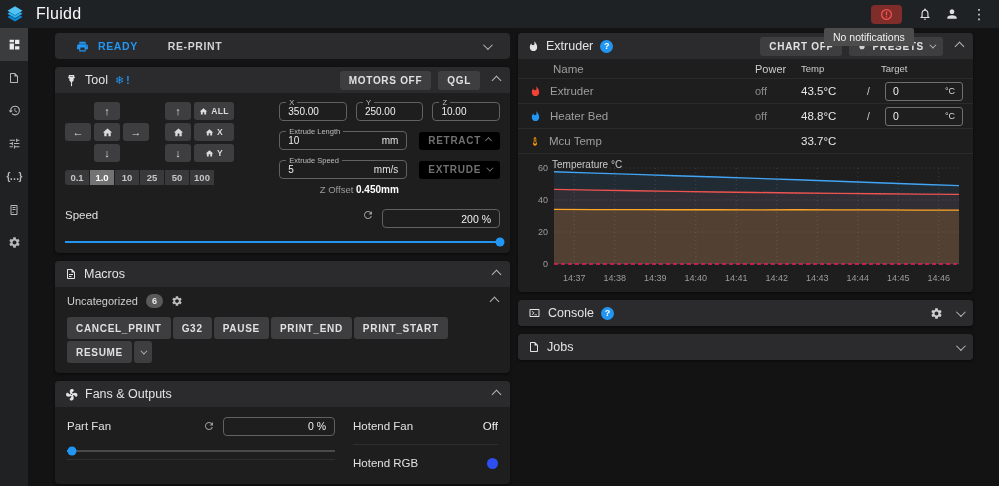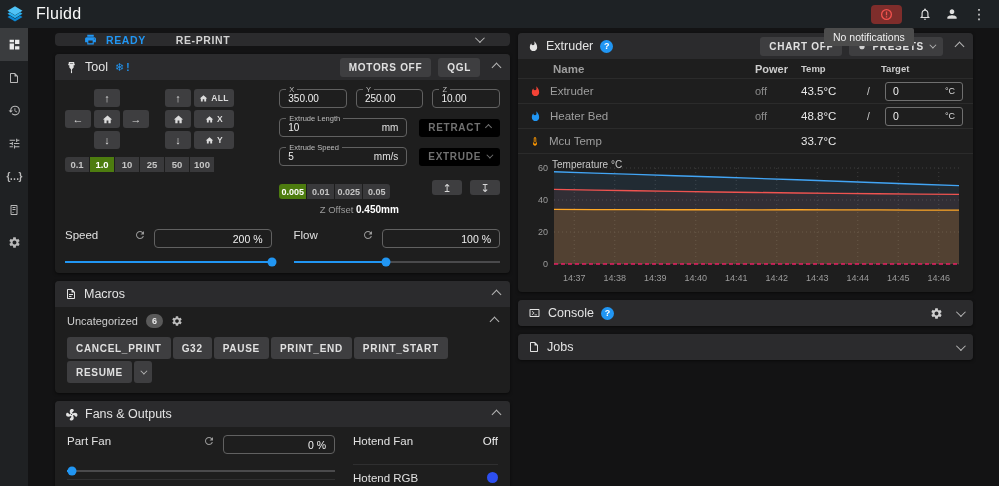--- a/index.html
+++ b/index.html
@@ -29,33 +29,33 @@
   .collapsed .ph{border-radius:4px}
   .ph .spacer{flex:1}
   .chev{width:7px;height:7px;border-right:1.6px solid #b5b5b5;border-bottom:1.6px solid #b5b5b5;display:inline-block}
   .chev.up{transform:rotate(-135deg)}
   .chev.down{transform:rotate(45deg) translateY(-2px)}
   .help{width:13px;height:13px;border-radius:50%;background:#2196f3;color:#fff;display:inline-flex;align-items:center;justify-content:center;font-size:9px;font-weight:700}
   .btn{background:#3e3e40;border-radius:3px;height:19px;padding:0 9px;display:inline-flex;align-items:center;justify-content:center;gap:5px;font-size:10px;font-weight:700;letter-spacing:.7px;color:#e0e0e0;white-space:nowrap}
   .btn.disabled{background:#000000;color:#717171}
   .badge{min-width:17px;height:14px;border-radius:8px;background:#5a5a5a;color:#e8e8e8;font-size:9px;font-weight:700;display:inline-flex;align-items:center;justify-content:center;padding:0 4px}
   
-  .status-bar{height:26px;background:#2b2b2d;border-radius:4px;display:flex;align-items:center;padding:0 28px;gap:8px}
+  .status-bar{height:26px;background:#2b2b2d;border-radius:4px;display:flex;align-items:center;padding:0 20px;gap:8px}
   .status-text{color:#2196f3;font-size:10.5px;font-weight:700;letter-spacing:.6px}
   .reprint{color:#d2d2d2;font-size:10.5px;font-weight:700;letter-spacing:.6px;margin-left:22px}
   
   .tool-body{padding:9px 10px 6px;display:flex;flex-direction:column}
   .tool-top{display:flex}
   .tool-left{width:212px}
   .pad{display:grid;grid-template-columns:26px 26px 26px 10px 26px 40px;grid-auto-rows:18px;gap:3px}
   .pbtn{background:#3e3e40;border-radius:3px;display:flex;align-items:center;justify-content:center;color:#dcdcdc;font-size:11px}
   .pbtn.home-text{font-size:8.5px;font-weight:700;gap:3px;letter-spacing:.3px}
   .steps{display:flex;gap:1px;margin-top:8px;border-radius:3px;overflow:hidden}
   .step{background:#39393b;color:#c6c6c6;font-size:9.5px;font-weight:700;height:15px;display:flex;align-items:center;justify-content:center}
-  .step.active{background:#4d7c0f;color:#fff}
+  .step.active{background:#737373;color:#fff}
   .xy-steps .step{width:24px}
   .z-steps .step{width:27px;font-size:9px}
   .tool-right{flex:1;padding-left:14px;display:flex;flex-direction:column}
   .inrow{display:flex;gap:9px}
   .field{position:relative;border:1px solid #616161;border-radius:4px;height:19px;display:flex;align-items:center;background:transparent}
   .field .flabel{position:absolute;top:-5px;left:6px;background:#1e1e1e;padding:0 3px;font-size:7.5px;color:#bdbdbd;line-height:9px}
   .field .fval{padding-left:8px;font-size:10px;color:#f0f0f0;flex:1}
   .field .funit{padding-right:8px;font-size:10px;color:#e0e0e0}
   .xyz .field{flex:1}
   .erow{display:flex;margin-top:10px;align-items:center}
@@ -76,30 +76,30 @@
   .slider .thumb{position:absolute;left:var(--p,0%);top:50%;transform:translate(-50%,-50%);width:9px;height:9px;border-radius:50%;background:#2196f3}
   
   .macro-sub{display:flex;align-items:center;gap:8px;padding:7px 12px 2px;color:#cfcfcf;font-size:11px}
   .macro-btns{display:flex;gap:2px;padding:7px 12px 10px;flex-wrap:wrap}
   .macro-btns .btn{height:22px}
   .btn.mini{width:18px;padding:0}
   
   .fans-body{display:flex;padding:8px 12px 10px;gap:18px}
   .fans-left{width:268px}
   .fans-right{flex:1}
-  .frow{display:flex;align-items:flex-start;gap:8px;height:22px}
+  .frow{display:flex;align-items:center;gap:8px;height:22px}
   .frow .lbl{flex:1;font-size:11.5px;color:#e0e0e0}
   .frow .val{font-size:11.5px;color:#ececec}
   .fans-left .valbox{width:112px}
   .divider{border-top:1px solid #2f2f30;margin:7px 0}
   .rgb-dot{width:11px;height:11px;border-radius:50%}
   
   .thermal-table{width:100%}
   .trow{display:flex;align-items:center;height:25px;border-bottom:1px solid #2b2b2b;padding:0 10px 0 12px}
-  .trow.thead{height:20px;font-size:9.5px;font-weight:700;color:#cdcdcd}
+  .trow.thead{height:20px;font-size:9.5px;font-weight:400;color:#cdcdcd}
   .tc-name{flex:1;display:flex;align-items:center;gap:9px;font-size:11.5px;color:#9e9e9e}
   .thead .tc-name{padding-left:23px}
   .tc-power{width:46px;font-size:11px;color:#8b8b8b}
   .tc-temp{width:66px;font-size:11.5px;color:#e8e8e8}
   .tc-sep{width:14px;font-size:10px;color:#cfcfcf}
   .tc-target{width:82px;display:flex;justify-content:flex-end}
   .tfield{width:78px;height:19px;border:1px solid #6f6f6f;border-radius:3px;display:flex;align-items:center;justify-content:space-between;padding:0 7px;font-size:10.5px;color:#f2f2f2}
   .tfield .u{font-size:9px;color:#dadada}
   .chart-wrap{position:relative;padding:4px 6px 2px}
   .chart-title{position:absolute;top:5px;left:34px;font-size:10px;color:#c9c9c9}
@@ -297,60 +297,36 @@
               <div class="field">
                 <span class="flabel">Extrude Speed</span>
                 <span class="fval">5</span>
                 <span class="funit">mm/s</span>
               </div>
               <span class="btn disabled">
                 <span>EXTRUDE</span>
                 <span class="chev down" style="border-color:#717171;width:5px;height:5px"></span>
               </span>
             </div>
-            <div class="zrow">
-              <div class="steps z-steps">
-                <span class="step active">0.005</span>
-                <span class="step">0.01</span>
-                <span class="step">0.025</span>
-                <span class="step">0.05</span>
-              </div>
-              <span class="spacer"></span>
-              <span class="bstep">↥</span>
-              <span class="bstep">↧</span>
-            </div>
             <div class="zoffset">
               <span>Z Offset</span> <b>0.450mm</b>
             </div>
           </div>
         </div>
 
         <div class="sf-row">
           <div class="ctl">
             <div class="ctl-top">
               <span class="lbl">Speed</span>
               <svg width="12" height="12" viewBox="0 0 24 24">
                 <path fill="#9a9a9a" d="M17.65 6.35A7.95 7.95 0 0 0 12 4c-4.42 0-7.99 3.58-7.99 8s3.57 8 7.99 8c3.73 0 6.84-2.55 7.73-6h-2.08A5.99 5.99 0 0 1 12 18c-3.31 0-6-2.69-6-6s2.69-6 6-6c1.66 0 3.14.69 4.22 1.78L13 11h7V4l-2.35 2.35z"></path>
               </svg>
               <span class="valbox">200 %</span>
             </div>
             <div class="slider" style="--p: 100%;">
-              <span class="fill"></span>
-                <span class="thumb"></span>
-            </div>
-          </div>
-          <div class="ctl">
-            <div class="ctl-top">
-              <span class="lbl">Flow</span>
-              <svg width="12" height="12" viewBox="0 0 24 24">
-                <path fill="#9a9a9a" d="M17.65 6.35A7.95 7.95 0 0 0 12 4c-4.42 0-7.99 3.58-7.99 8s3.57 8 7.99 8c3.73 0 6.84-2.55 7.73-6h-2.08A5.99 5.99 0 0 1 12 18c-3.31 0-6-2.69-6-6s2.69-6 6-6c1.66 0 3.14.69 4.22 1.78L13 11h7V4l-2.35 2.35z"></path>
-              </svg>
-              <span class="valbox">100 %</span>
-            </div>
-            <div class="slider" style="--p: 45%;">
               <span class="fill"></span>
                 <span class="thumb"></span>
             </div>
           </div>
         </div>
       </div>
     </div>
 
     <div class="panel">
       <div class="ph">

